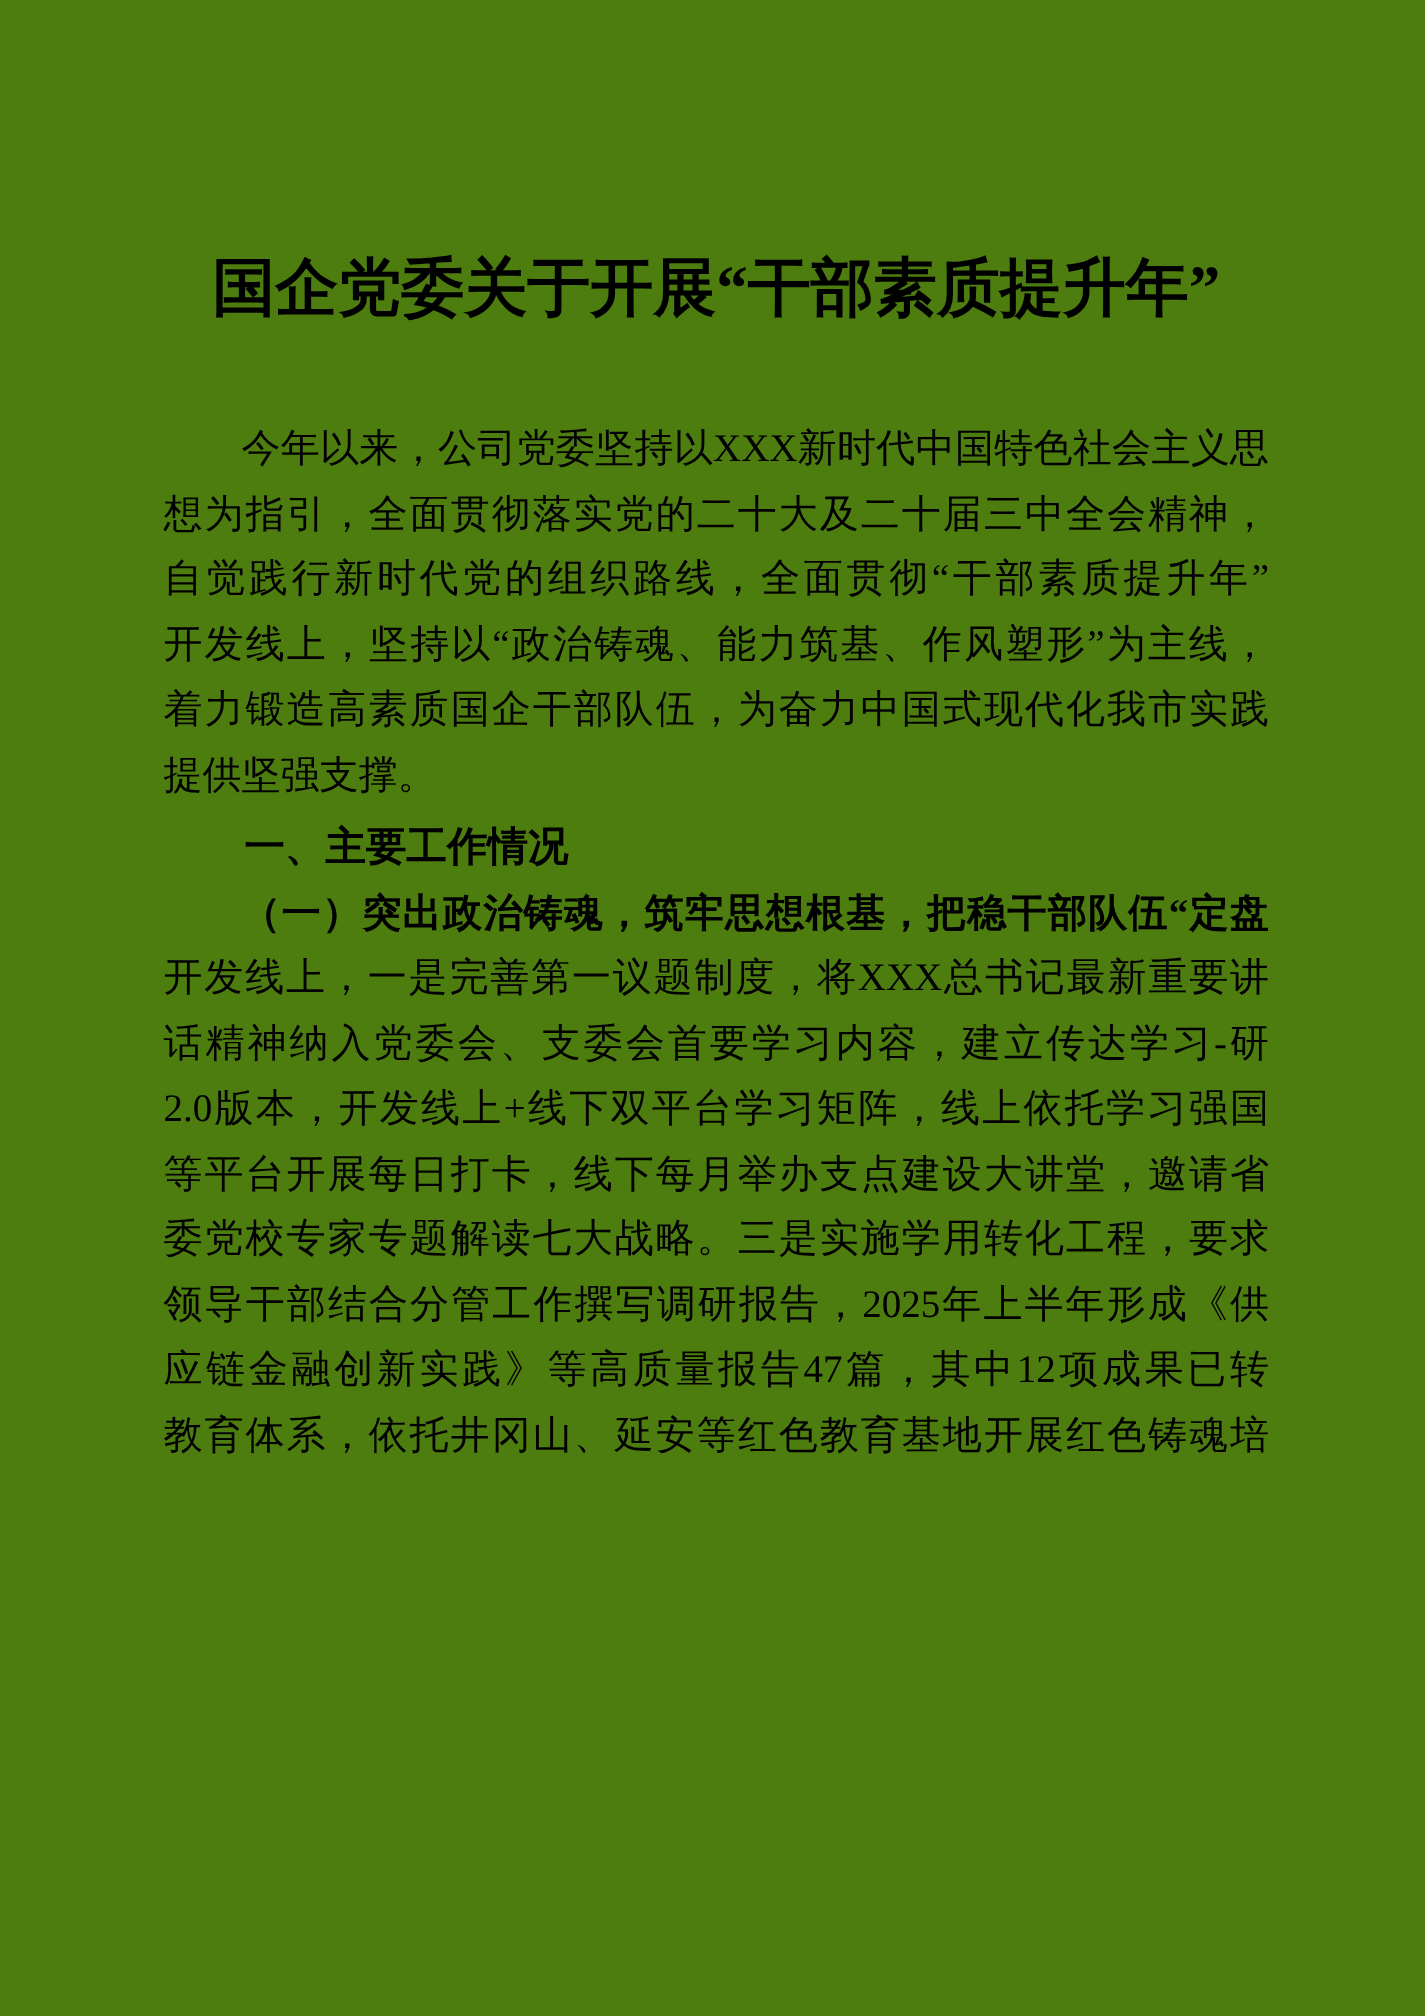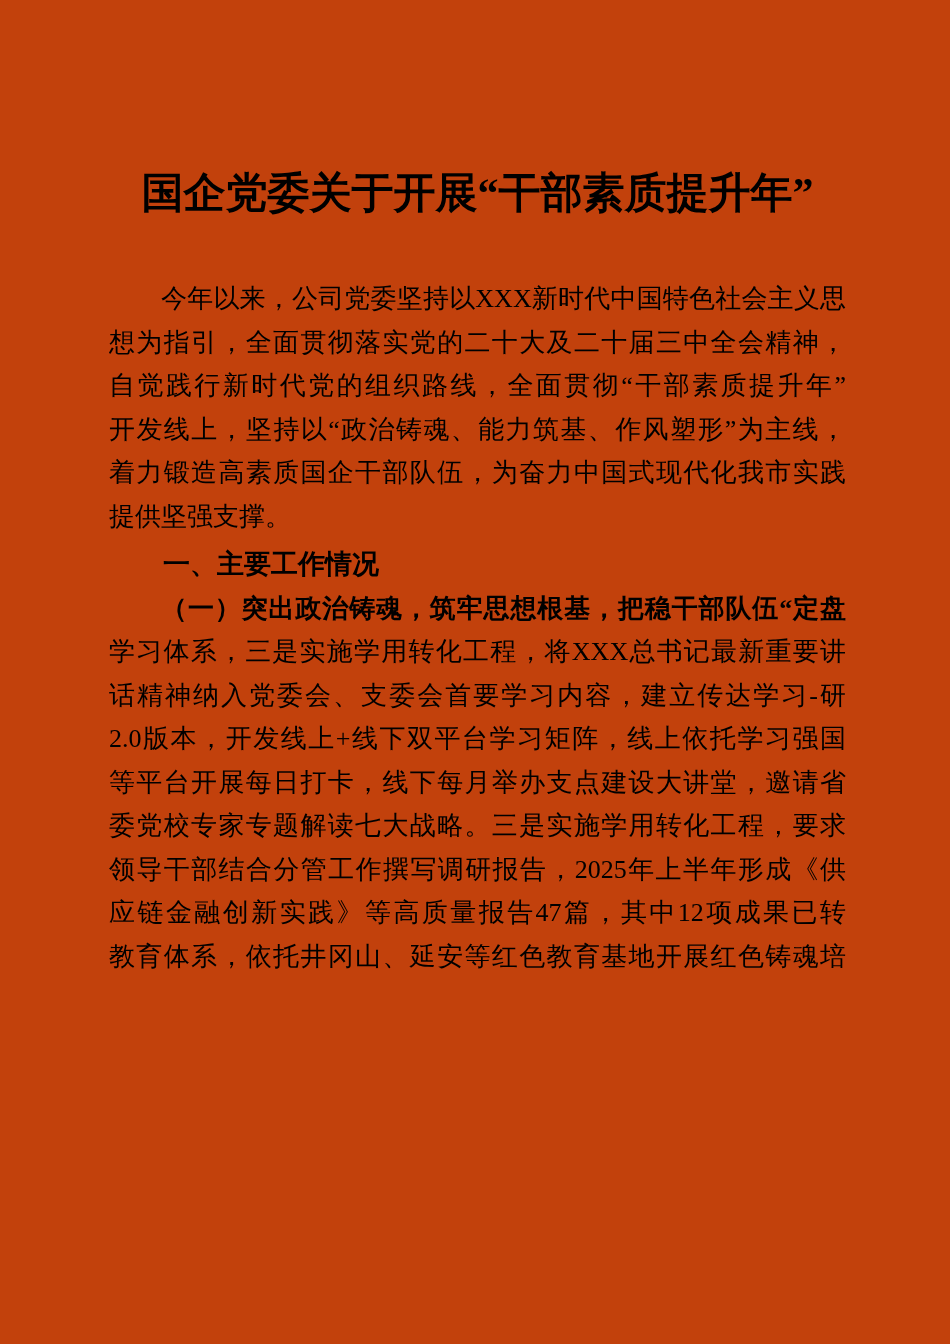--- a/index.html
+++ b/index.html
@@ -4,21 +4,21 @@
 <style>
   html, body {
     margin: 0;
     padding: 0;
     background: #ffffff;
   }
   .page {
     position: relative;
     width: 950px;
     height: 1344px;
-    background: #c2410c;
+    background: #4d7c0f;
     overflow: hidden;
     color: #000000;
     font-family: "Liberation Serif", serif;
   }
   .content {
     position: absolute;
     left: 109px;
     top: 168px;
     width: 737px;
   }
@@ -76,21 +76,21 @@
           <div class="line first"><span class="seg-normal">今年以来，公司党委坚持以XXX新时代中国特色社会主义思</span></div>
           <div class="line"><span class="seg-normal">想为指引，全面贯彻落实党的二十大及二十届三中全会精神，</span></div>
           <div class="line"><span class="seg-normal">自觉践行新时代党的组织路线，全面贯彻“干部素质提升年”</span></div>
           <div class="line"><span class="seg-normal">开发线上，坚持以“政治铸魂、能力筑基、作风塑形”为主线，</span></div>
           <div class="line"><span class="seg-normal">着力锻造高素质国企干部队伍，为奋力中国式现代化我市实践</span></div>
           <div class="line flush-left"><span class="seg-normal">提供坚强支撑。</span></div>
         </div>
         <div class="heading">一、主要工作情况</div>
         <div class="para">
           <div class="line first"><span class="seg-kai">（一）突出政治铸魂，筑牢思想根基，把稳干部队伍“定盘</span></div>
-          <div class="line"><span class="seg-normal">学习体系，三是实施学用转化工程，将XXX总书记最新重要讲</span></div>
+          <div class="line"><span class="seg-normal">开发线上，一是完善第一议题制度，将XXX总书记最新重要讲</span></div>
           <div class="line"><span class="seg-normal">话精神纳入党委会、支委会首要学习内容，建立传达学习-研</span></div>
           <div class="line"><span class="seg-normal">2.0版本，开发线上+线下双平台学习矩阵，线上依托学习强国</span></div>
           <div class="line"><span class="seg-normal">等平台开展每日打卡，线下每月举办支点建设大讲堂，邀请省</span></div>
           <div class="line"><span class="seg-normal">委党校专家专题解读七大战略。三是实施学用转化工程，要求</span></div>
           <div class="line"><span class="seg-normal">领导干部结合分管工作撰写调研报告，2025年上半年形成《供</span></div>
           <div class="line"><span class="seg-normal">应链金融创新实践》等高质量报告47篇，其中12项成果已转</span></div>
           <div class="line"><span class="seg-normal">教育体系，依托井冈山、延安等红色教育基地开展红色铸魂培</span></div>
         </div>
       </div>
   </div>

